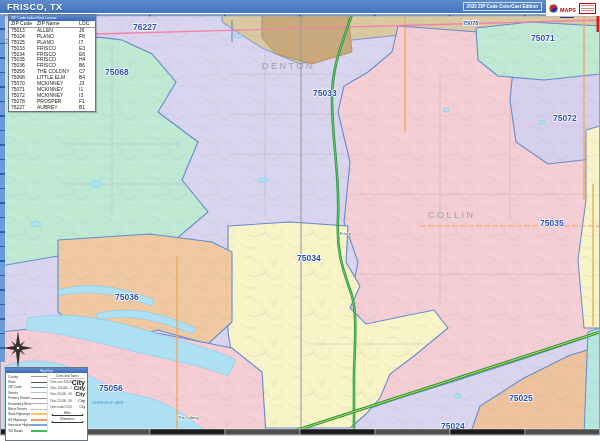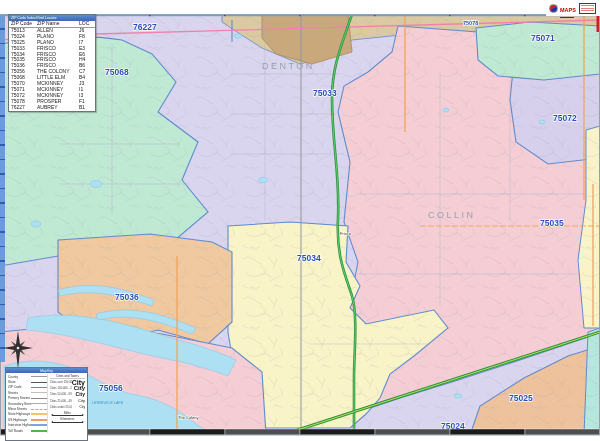--- a/index.html
+++ b/index.html
@@ -211,20 +211,24 @@
     <rect x="300" y="415" width="75" height="6" fill="#1c1c1c"></rect>
           <rect x="375" y="415" width="75" height="6" fill="#4e4e4e"></rect>
     <rect x="450" y="415" width="75" height="6" fill="#1c1c1c"></rect>
           <rect x="525" y="415" width="75" height="6" fill="#4e4e4e"></rect>
   </g>
   <rect x="596.5" y="0" width="3.5" height="18" fill="#cf2020"></rect>
   <rect x="0.5" y="0.5" width="599" height="420.5" fill="none" stroke="#98a0aa" stroke-width="1"></rect>
 </svg>
 </div>
 
+<div id="topbar">
+  <span class="title">FRISCO, TX</span>
+  <span id="edition">2020 ZIP Code ColorCast Edition</span>
+</div>
 <div id="logoblock">
   <span class="globe"></span>
   <span>
     <span class="brand">MAPS</span>
     <span class="brandline" style="display:block"></span>
   </span>
   <span class="ordbox">
         <i></i>
         <i></i>
         <i></i>

